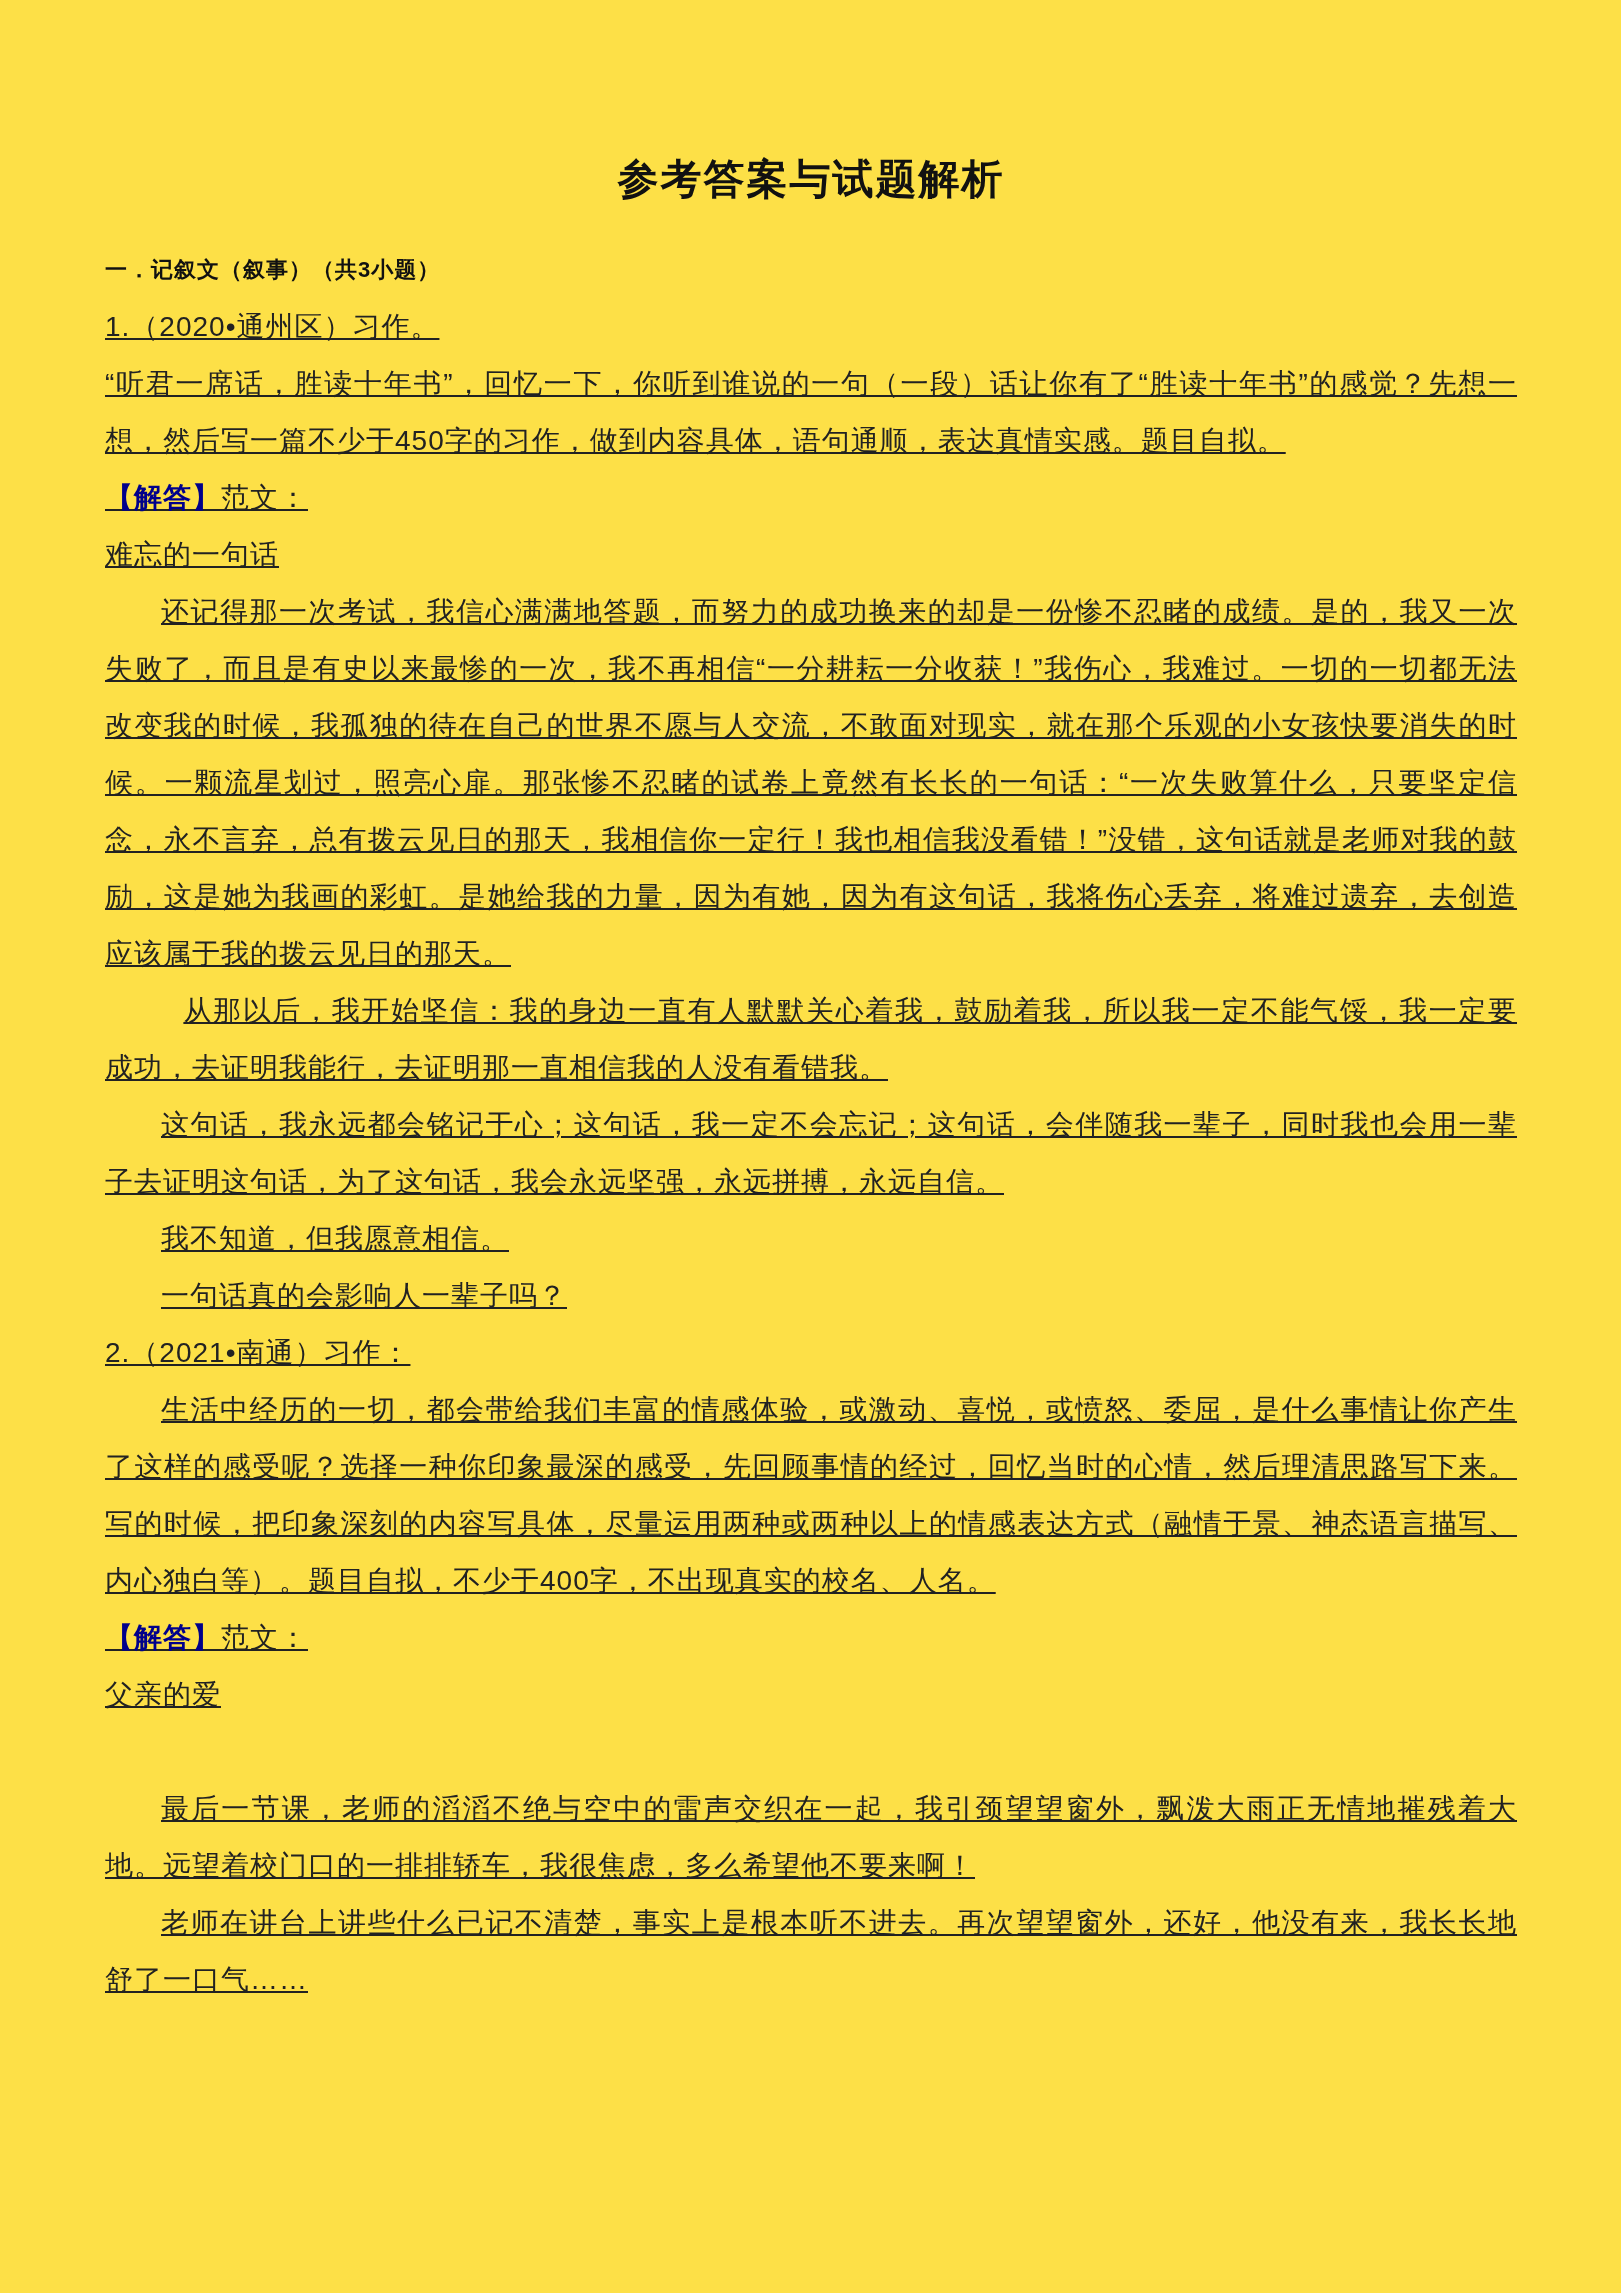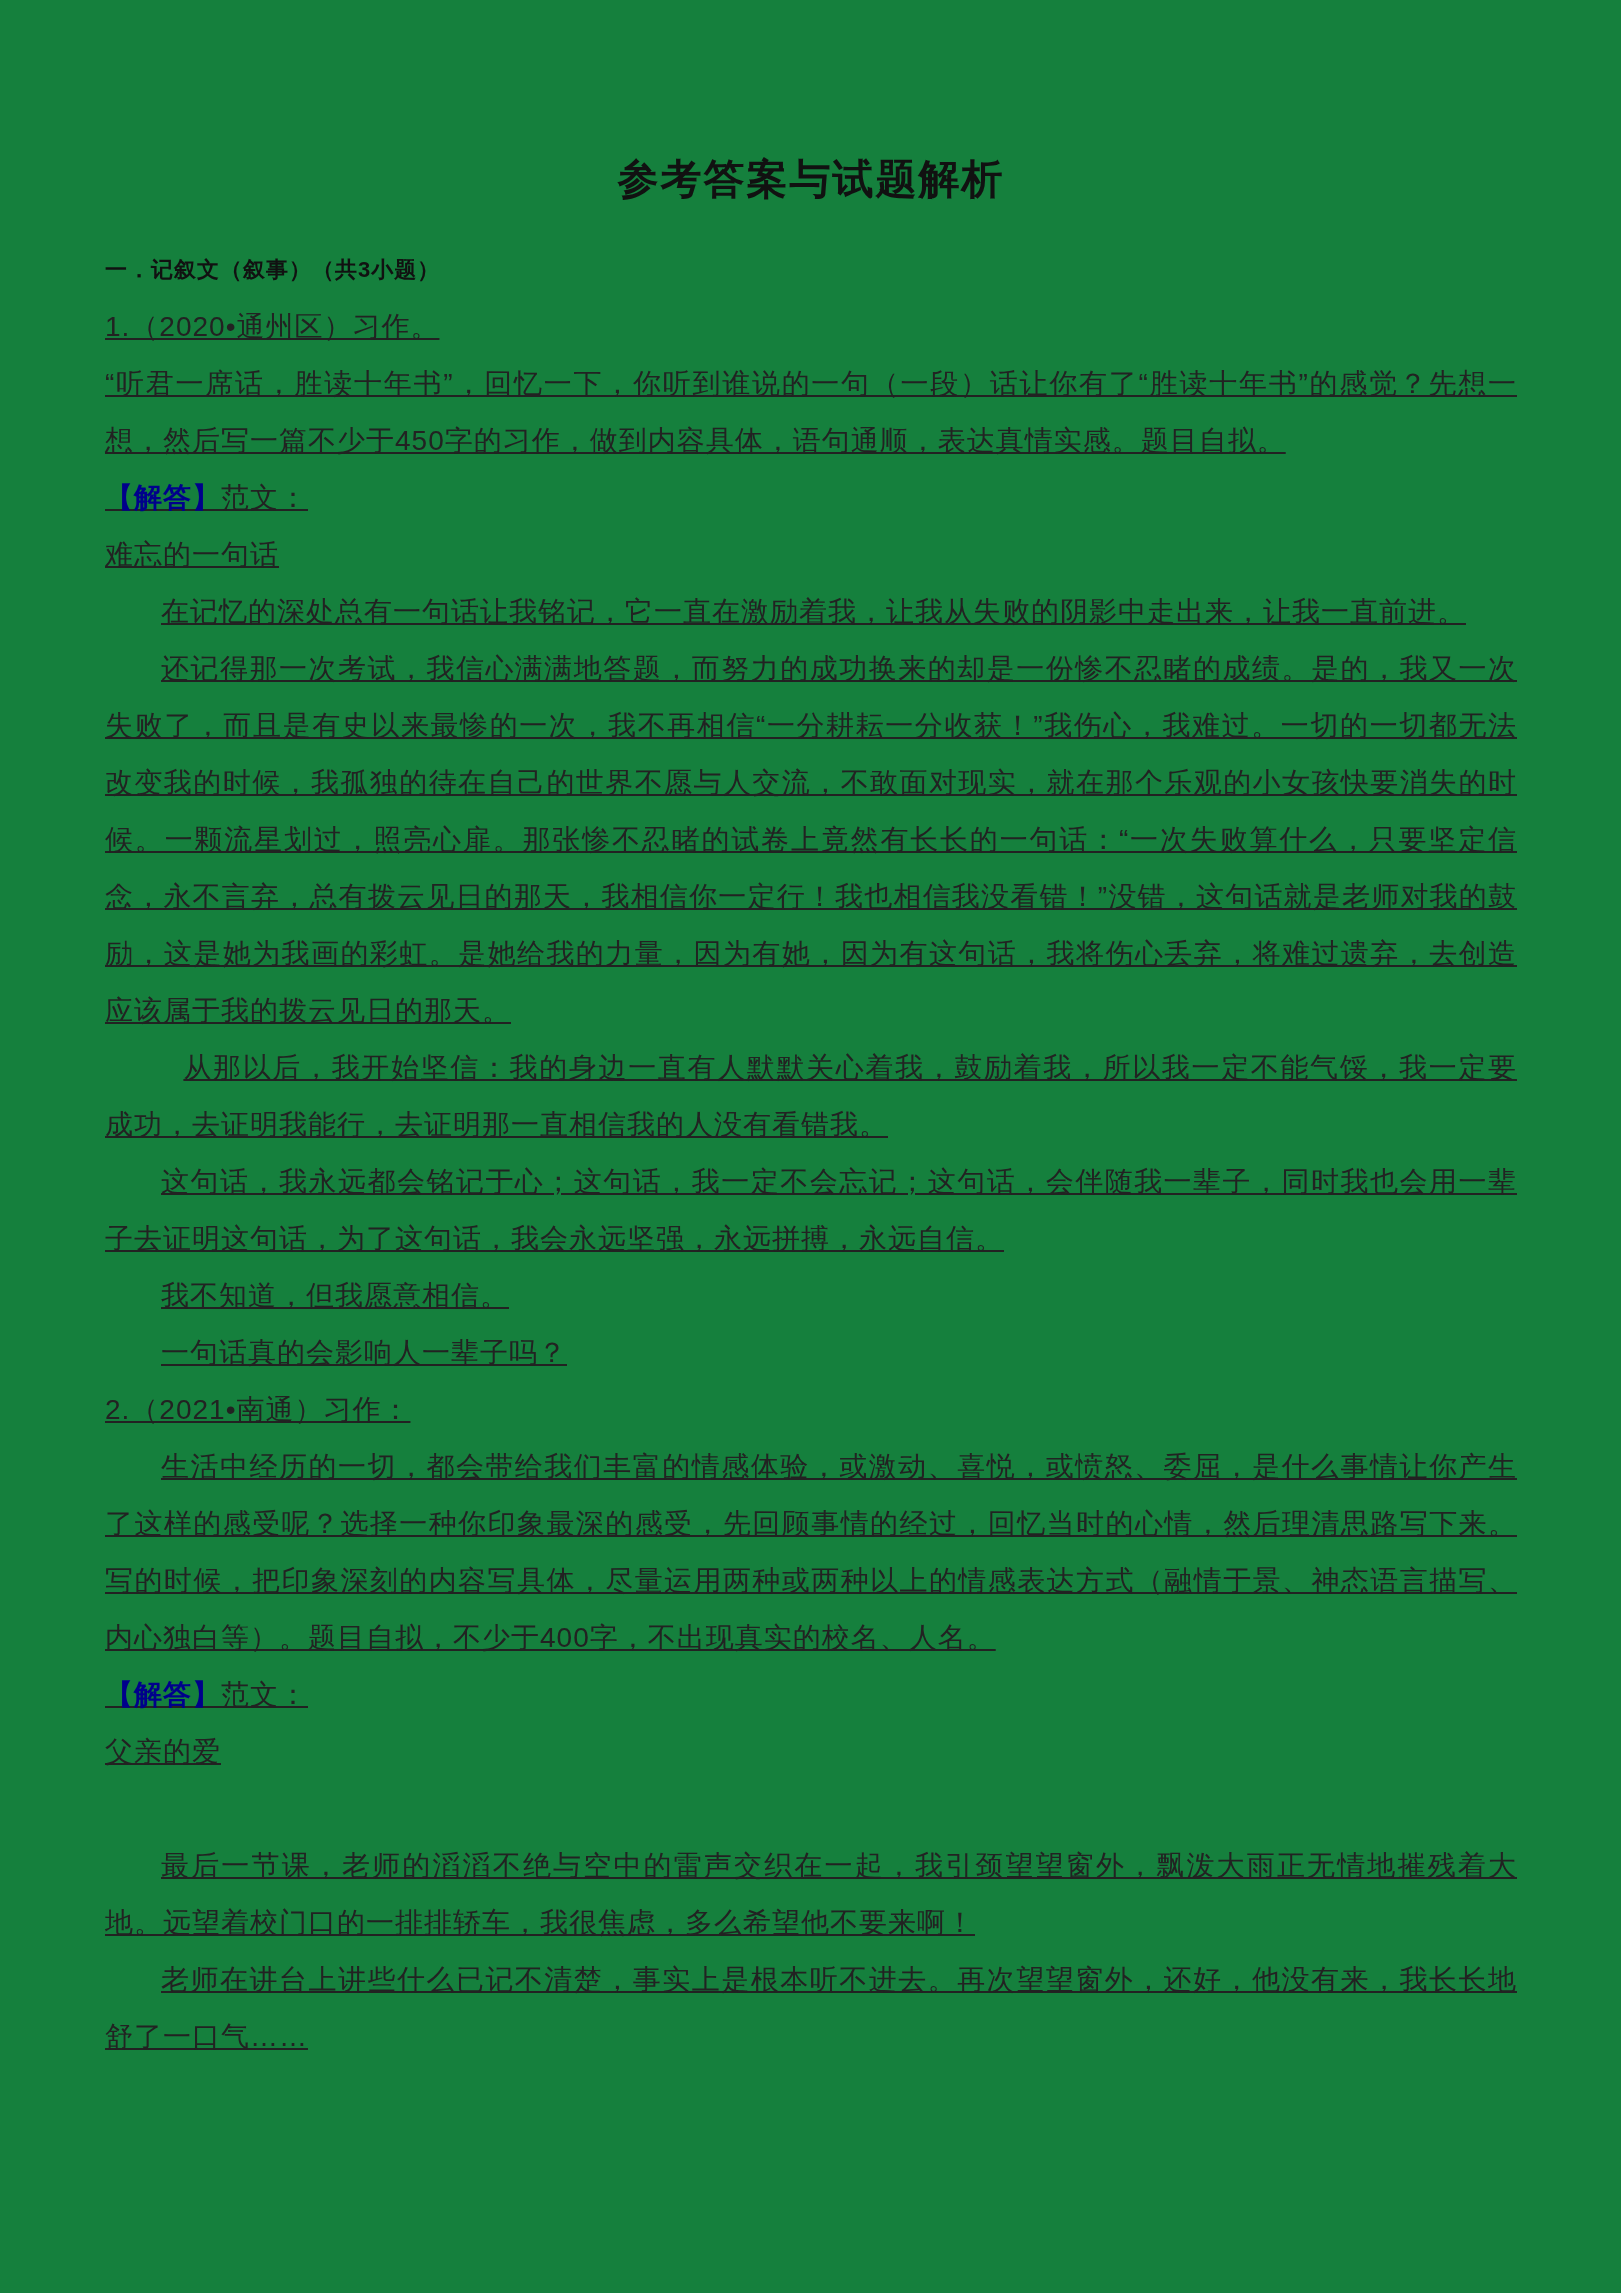--- a/index.html
+++ b/index.html
@@ -4,21 +4,21 @@
 <style>
   * { margin: 0; padding: 0; box-sizing: border-box; }
   html, body { background: #9e9e9e; }
   body { font-family: "Liberation Sans", "DejaVu Sans", sans-serif; }
 
   .page {
     position: relative;
     width: 1621px;
     height: 2294px;
     margin: 0 auto;
-    background: #15803d;
+    background: #fde047;
     color: #1c1c1c;
     padding: 153px 104px 0 105px;
     overflow: hidden;
   }
 
   .doc-title {
     font-size: 41px;
     font-weight: bold;
     text-align: center;
     line-height: 1.3;
@@ -68,21 +68,20 @@
   <h2 class="section-heading">一．记叙文（叙事）（共3小题）</h2>
 
   <p class="para item-label">1.（2020•通州区）习作。</p>
 
   <p class="para">“听君一席话，胜读十年书”，回忆一下，你听到谁说的一句（一段）话让你有了“胜读十年书”的感觉？先想一想，然后写一篇不少于450字的习作，做到内容具体，语句通顺，表达真情实感。题目自拟。</p>
 
   <p class="para"><span class="answer-tag">【解答】</span><span>范文：</span></p>
 
   <p class="para center">难忘的一句话</p>
 
-  <p class="para indent-2">在记忆的深处总有一句话让我铭记，它一直在激励着我，让我从失败的阴影中走出来，让我一直前进。</p>
   <p class="para indent-2">还记得那一次考试，我信心满满地答题，而努力的成功换来的却是一份惨不忍睹的成绩。是的，我又一次失败了，而且是有史以来最惨的一次，我不再相信“一分耕耘一分收获！”我伤心，我难过。一切的一切都无法改变我的时候，我孤独的待在自己的世界不愿与人交流，不敢面对现实，就在那个乐观的小女孩快要消失的时候。一颗流星划过，照亮心扉。那张惨不忍睹的试卷上竟然有长长的一句话：“一次失败算什么，只要坚定信念，永不言弃，总有拨云见日的那天，我相信你一定行！我也相信我没看错！”没错，这句话就是老师对我的鼓励，这是她为我画的彩虹。是她给我的力量，因为有她，因为有这句话，我将伤心丢弃，将难过遗弃，去创造应该属于我的拨云见日的那天。</p>
   <p class="para indent-3">从那以后，我开始坚信：我的身边一直有人默默关心着我，鼓励着我，所以我一定不能气馁，我一定要成功，去证明我能行，去证明那一直相信我的人没有看错我。</p>
   <p class="para indent-2">这句话，我永远都会铭记于心；这句话，我一定不会忘记；这句话，会伴随我一辈子，同时我也会用一辈子去证明这句话，为了这句话，我会永远坚强，永远拼搏，永远自信。</p>
   <p class="para indent-2">我不知道，但我愿意相信。</p>
   <p class="para indent-2">一句话真的会影响人一辈子吗？</p>
 
   <p class="para item-label">2.（2021•南通）习作：</p>
 
   <p class="para indent-2">生活中经历的一切，都会带给我们丰富的情感体验，或激动、喜悦，或愤怒、委屈，是什么事情让你产生了这样的感受呢？选择一种你印象最深的感受，先回顾事情的经过，回忆当时的心情，然后理清思路写下来。写的时候，把印象深刻的内容写具体，尽量运用两种或两种以上的情感表达方式（融情于景、神态语言描写、内心独白等）。题目自拟，不少于400字，不出现真实的校名、人名。</p>
 

